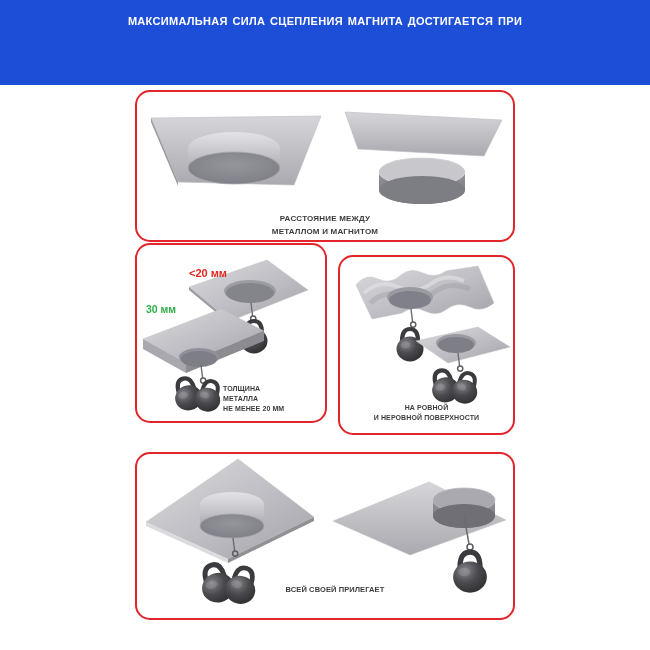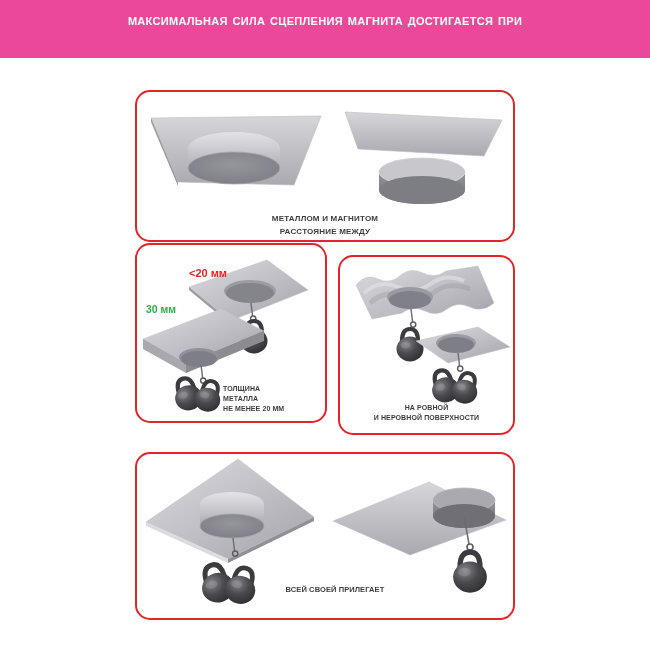--- a/index.html
+++ b/index.html
@@ -3,22 +3,22 @@
 <meta charset="utf-8">
 <style>
   * { margin:0; padding:0; box-sizing:border-box; }
   html,body { background:#ffffff; }
   .page {
     position:relative; width:650px; height:650px; background:#ffffff;
     overflow:hidden; font-family:"Liberation Sans", sans-serif;
   }
   
   .banner {
-    position:absolute; left:0; top:0; width:650px; height:58px;
-    background:#ec4899; color:#ffffff; text-align:center; padding-top:14px;
+    position:absolute; left:0; top:0; width:650px; height:85px;
+    background:#1d4ed8; color:#ffffff; text-align:center; padding-top:14px;
   }
   .banner .bl {
     font-size:11px; font-weight:700; line-height:15px;
     letter-spacing:0.3px; word-spacing:1.5px; white-space:nowrap;
   }
   
   .panel {
     position:absolute; border:2px solid #e2252a; border-radius:15px; background:#ffffff;
   }
   #panel-distance     { left:135px; top:90px;  width:380px; height:152px; }
@@ -104,22 +104,22 @@
         <polygon points="208,20 365,28 347,64 221,57" fill="url(#gPlateV)" stroke="#bcbcc1" stroke-width="0.6"></polygon>
       </g>
       <g>
         <path d="M242,80 A43,14 0 0 1 328,80 L328,98 A43,14 0 0 1 242,98 Z" fill="url(#gMagSideDark)"></path>
         <ellipse cx="285" cy="80" rx="43" ry="14" fill="#c7c7cc"></ellipse>
         <ellipse cx="285" cy="80" rx="43" ry="14" fill="none" stroke="#d9d9dd" stroke-width="0.8"></ellipse>
         <ellipse cx="285" cy="98" rx="43" ry="14" fill="#7d7d84"></ellipse>
       </g>
     </svg>
     <div class="cap cap-distance">
+      <div>РАССТОЯНИЕ МЕЖДУ</div>
       <div>МЕТАЛЛОМ И МАГНИТОМ</div>
-      <div>РАССТОЯНИЕ МЕЖДУ</div>
     </div>
   </div>
 
   <div class="panel" id="panel-thickness">
     <svg class="illus" width="174" height="176" viewBox="0 0 174 176">
       <g>
         <polygon points="52,42 130,15 171,45 93,76" fill="url(#gPlate)" stroke="#c2c2c7" stroke-width="0.5"></polygon>
         <polygon points="52,42 93,76 93,79 52,45" fill="#9b9ba1"></polygon>
       </g>
       <g>

